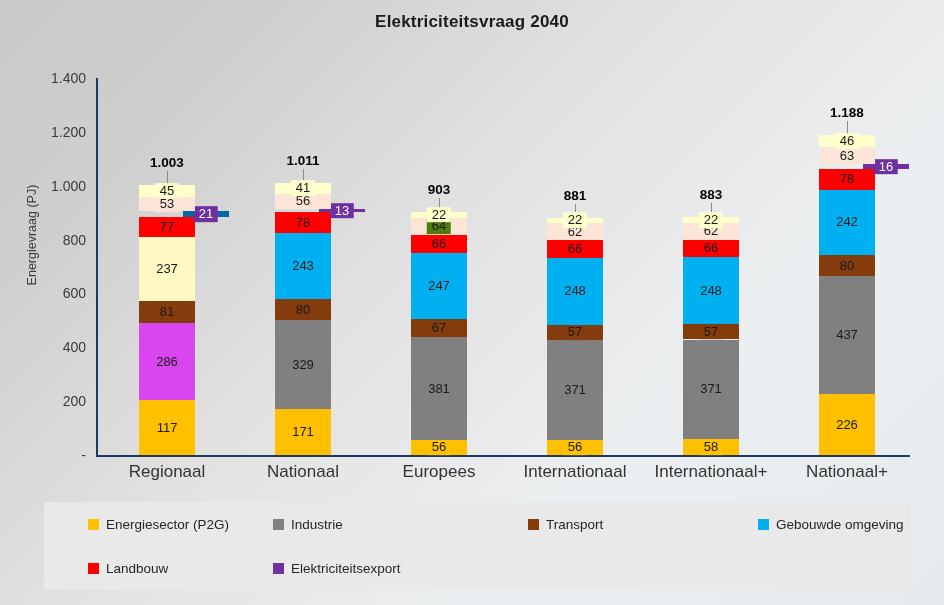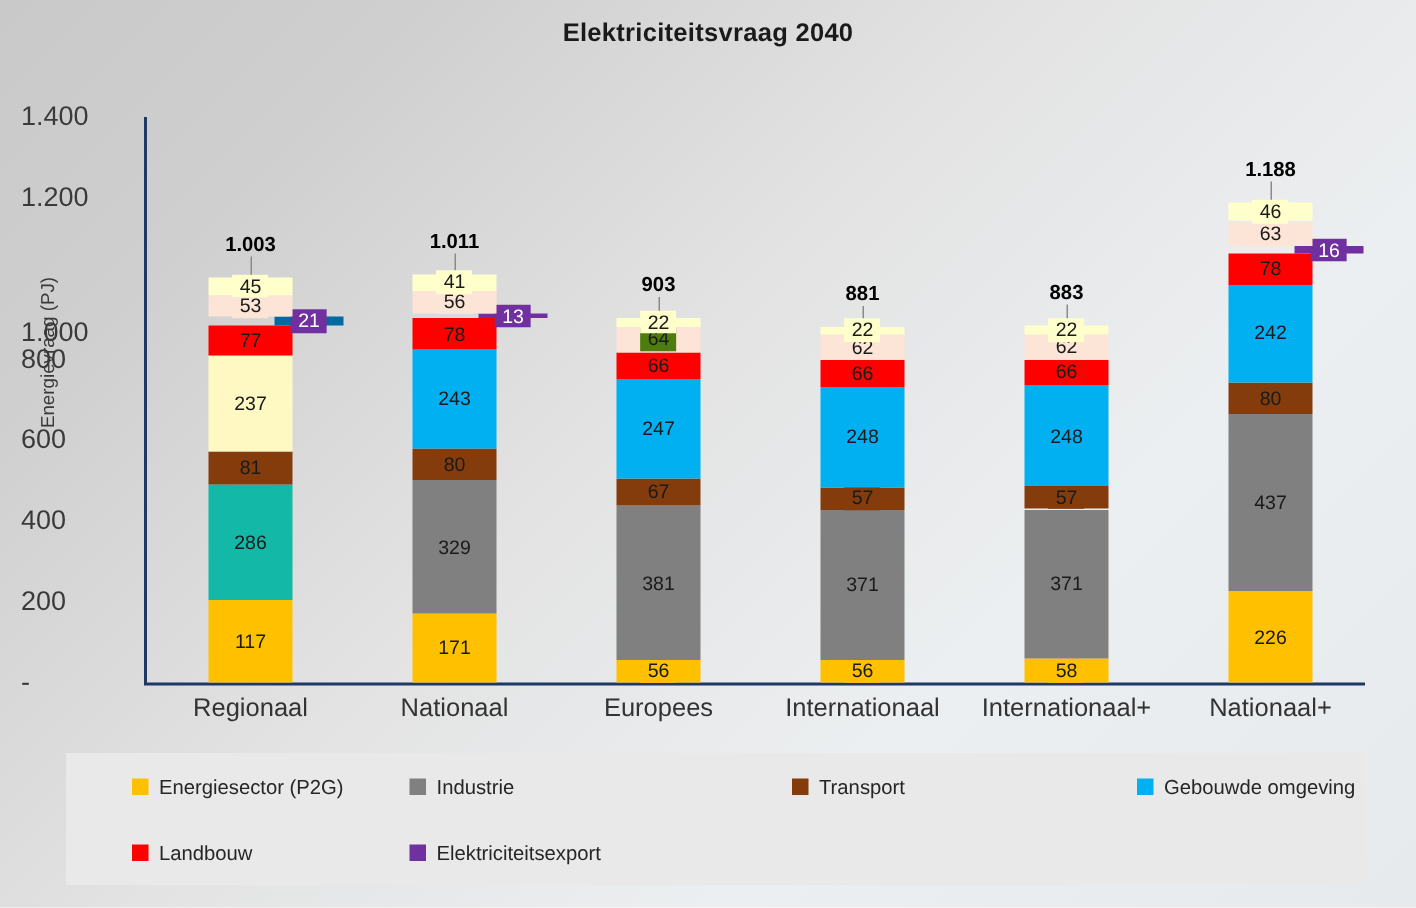--- a/index.html
+++ b/index.html
@@ -28,22 +28,22 @@
   .axis-line-y {
     position:absolute; left:96px; top:78px; width:2px; height:378px;
     background:#1f3864;
   }
   .axis-line-x {
     position:absolute; left:96px; top:455px; width:814px; height:2px;
     background:#1f3864;
   }
 
   .ytick {
-    position:absolute; right:16px; width:60px; text-align:left;
-    font-size:18px; color:#3a3a3a; transform:translateY(-50%);
+    position:absolute; right:4px; width:60px; text-align:right;
+    font-size:14px; color:#3a3a3a; transform:translateY(-50%);
   }
   .ytick-wrap { position:absolute; left:26px; top:0; width:64px; height:605px; }
 
   .bars { position:absolute; left:96px; top:78px; width:814px; height:377px; }
 
   .bar-group { position:absolute; bottom:0; width:136px; height:377px; }
   .bar { position:absolute; bottom:0; left:40px; width:56px; }
   .seg {
     position:absolute; left:0; width:56px;
     display:flex; align-items:center; justify-content:center;
@@ -99,37 +99,37 @@
   <div class="chart-title">Elektriciteitsvraag  2040</div>
 
   <div class="y-axis-title">Energievraag (PJ)</div>
 
   <div class="ytick-wrap" id="ytick-wrap">
       <div class="ytick" style="top: 455px;">-</div>
       <div class="ytick" style="top: 401.143px;">200</div>
       <div class="ytick" style="top: 347.286px;">400</div>
       <div class="ytick" style="top: 293.429px;">600</div>
       <div class="ytick" style="top: 239.571px;">800</div>
-      <div class="ytick" style="top: 185.714px; margin-top: 36px;">1.000</div>
+      <div class="ytick" style="top: 185.714px;">1.000</div>
       <div class="ytick" style="top: 131.857px;">1.200</div>
       <div class="ytick" style="top: 78px;">1.400</div>
     </div>
 
   <div class="axis-line-y"></div>
   <div class="axis-line-x"></div>
 
   <div class="bars" id="bars">
       <div class="bar-group" style="left: 3px;">
         <div class="total-label" style="top: 76.9064px;">1.003</div>
         <div class="leader" style="left: 68px; top: 92.9064px; height: 16px;"></div>
         <div class="bar" style="height: 377px;">
           <div class="seg" style="bottom: 0px; height: 54.9343px; background: rgb(255, 192, 0);">
             <span class="lbl">117</span>
           </div>
-          <div class="seg" style="bottom: 54.9343px; height: 77.0157px; background: #14b8a6;">
+          <div class="seg" style="bottom: 54.9343px; height: 77.0157px; background: #d946ef;">
             <span class="lbl">286</span>
           </div>
           <div class="seg small" style="bottom: 131.95px; height: 21.8121px; background: rgb(132, 60, 12);">
             <span class="lbl" style="background: rgb(132, 60, 12);">81</span>
           </div>
           <div class="seg" style="bottom: 153.762px; height: 63.8207px; background: #fef9c3;">
             <span class="lbl">237</span>
           </div>
           <div class="seg small" style="bottom: 217.583px; height: 20.735px; background: rgb(255, 0, 0);">
             <span class="lbl" style="background: rgb(255, 0, 0);">77</span>

